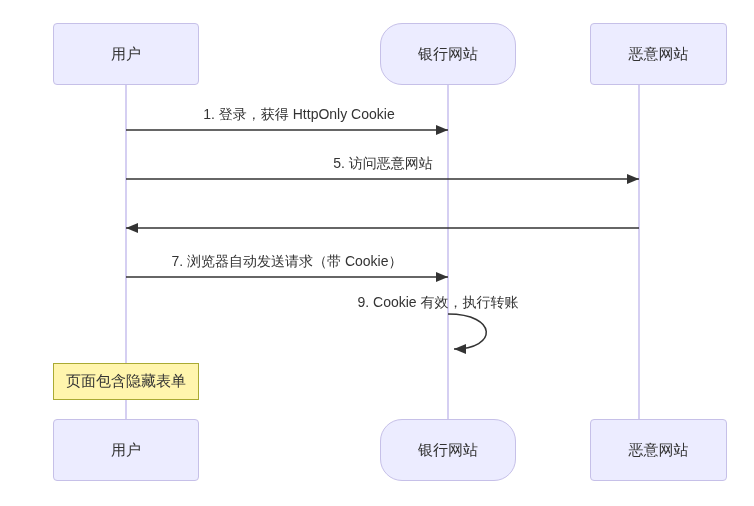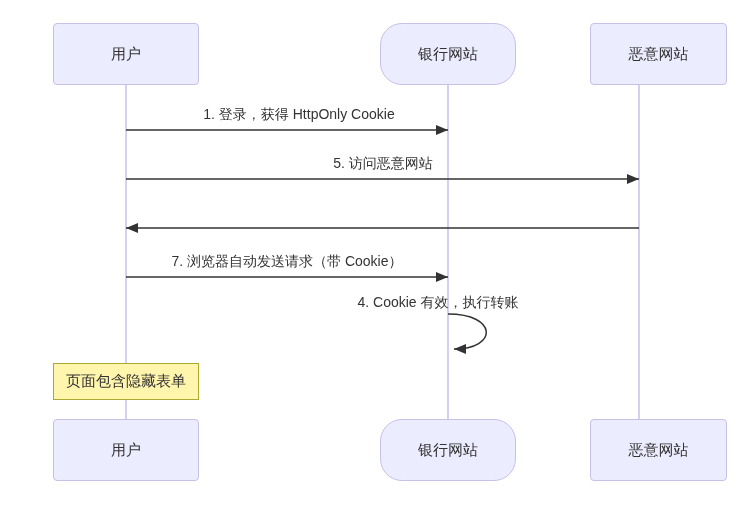--- a/index.html
+++ b/index.html
@@ -97,21 +97,21 @@
   <div class="actor-box actor-bank row-top">
     <span>银行网站</span>
   </div>
   <div class="actor-box actor-evil row-top">
     <span>恶意网站</span>
   </div>
 
   <div class="msg-label msg-1">1. 登录，获得 HttpOnly Cookie</div>
   <div class="msg-label msg-2">5. 访问恶意网站</div>
   <div class="msg-label msg-4">7. 浏览器自动发送请求（带 Cookie）</div>
-  <div class="msg-label msg-5">4. Cookie 有效，执行转账</div>
+  <div class="msg-label msg-5">9. Cookie 有效，执行转账</div>
 
   <div class="note-box">
     <span>页面包含隐藏表单</span>
   </div>
 
   <div class="actor-box actor-user row-bottom">
     <span>用户</span>
   </div>
   <div class="actor-box actor-bank row-bottom">
     <span>银行网站</span>

